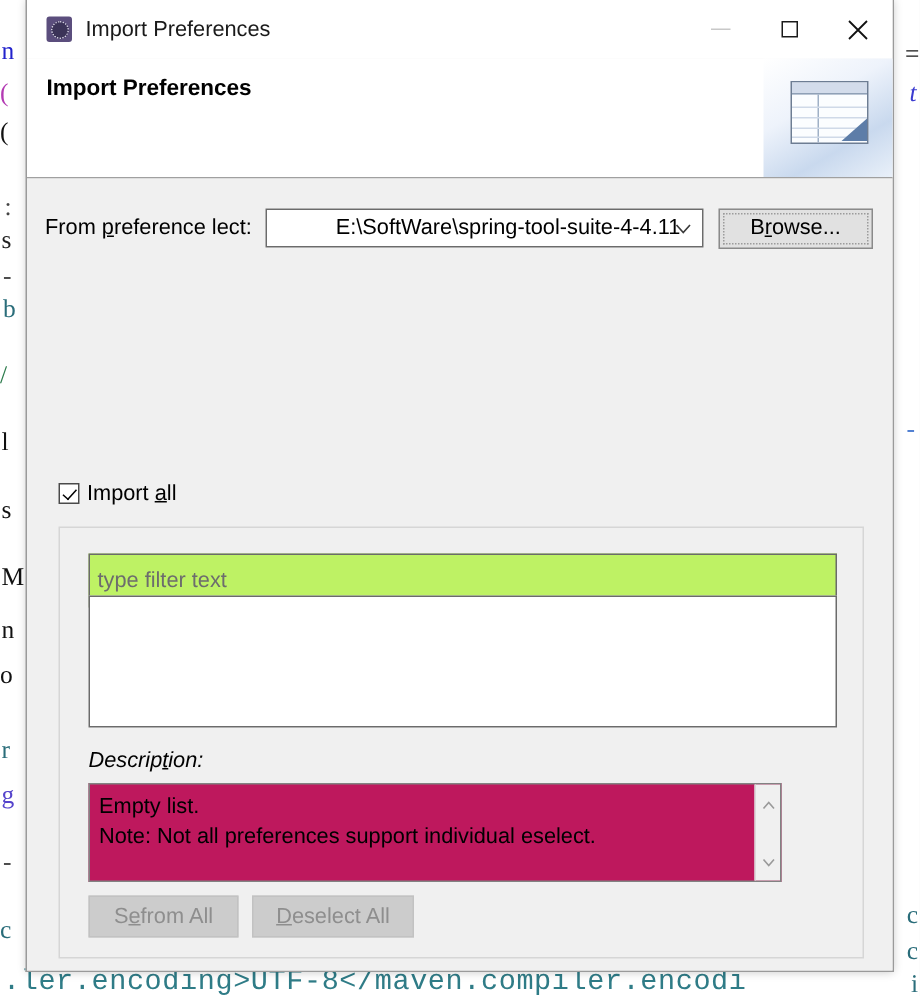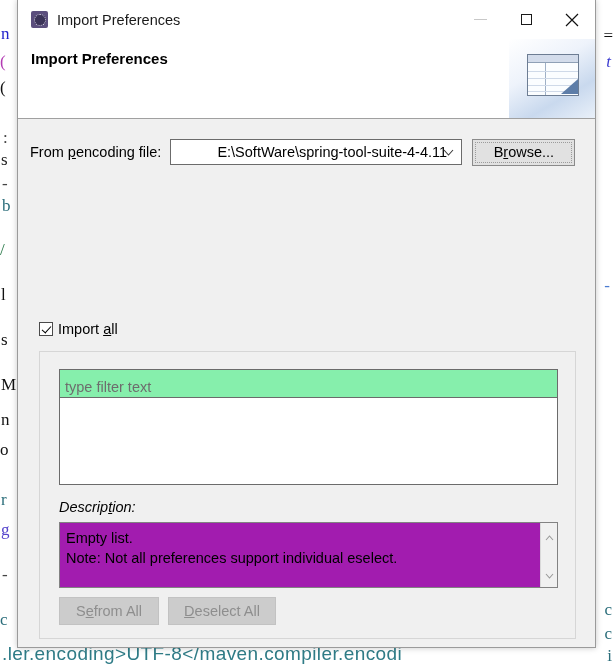--- a/index.html
+++ b/index.html
@@ -17,21 +17,21 @@
   
   #backdrop {
     position: absolute;
     inset: 0;
     background: #ffffff;
     overflow: hidden;
   }
   .bg-line {
     position: absolute;
     white-space: pre;
-    font-family: Liberation Sans, sans-serif;
+    font-family: Liberation Mono, monospace;
     font-size: 17px;
     letter-spacing: 0.4px;
     color: #2a6d7a;
   }
   .bg-left-col {
     position: absolute;
     left: 0;
     top: 0;
     width: 20px;
     height: 664px;
@@ -321,21 +321,21 @@
     background: #f0f0f0;
     box-sizing: border-box;
   }
 
   .filter-input {
     position: absolute;
     left: 19px;
     top: 17px;
     width: 499px;
     height: 36px;
-    background: #86efac;
+    background: #bef264;
     border: 1px solid #6b6b6b;
     box-sizing: border-box;
     font-size: 14.5px;
     color: #6d6d6d;
     display: flex;
     align-items: center;
     padding-left: 5px;
   }
   .list-box {
     position: absolute;
@@ -352,23 +352,23 @@
     left: 19px;
     top: 147px;
     font-size: 14.5px;
     color: #000;
     font-style: italic;
   }
   .desc-box {
     position: absolute;
     left: 19px;
     top: 170px;
-    width: 499px;
+    width: 462px;
     height: 66px;
-    background: #a21caf;
+    background: #be185d;
     border: 1px solid #828282;
     box-sizing: border-box;
     display: flex;
   }
   .desc-text {
     flex: 1;
     padding: 5px 0 0 6px;
     font-size: 14.5px;
     color: #000;
     line-height: 20px;
@@ -463,21 +463,21 @@
         <div class="gr" style="top:30px"></div>
         <div class="gr" style="top:36px"></div>
       </div>
       <div class="banner-arrow"></div>
     </div>
   </div>
 
   <div class="body">
 
     <div class="row-file">
-      <span class="lbl"><span>From </span><span class="mn">p</span><span>encoding file:</span></span>
+      <span class="lbl"><span>From </span><span class="mn">p</span><span>reference lect:</span></span>
       <div class="combo">
         <span class="combo-val">E:\SoftWare\spring-tool-suite-4-4.11</span>
         <span class="combo-arrow">
           <svg width="11" height="7" viewBox="0 0 11 7">
               <path d="M1 1 L5.5 6 L10 1" stroke="#3a3a3a" stroke-width="1.1" fill="none"></path>
             </svg>
         </span>
       </div>
       <button class="btn btn-browse">
           <span>B</span>

